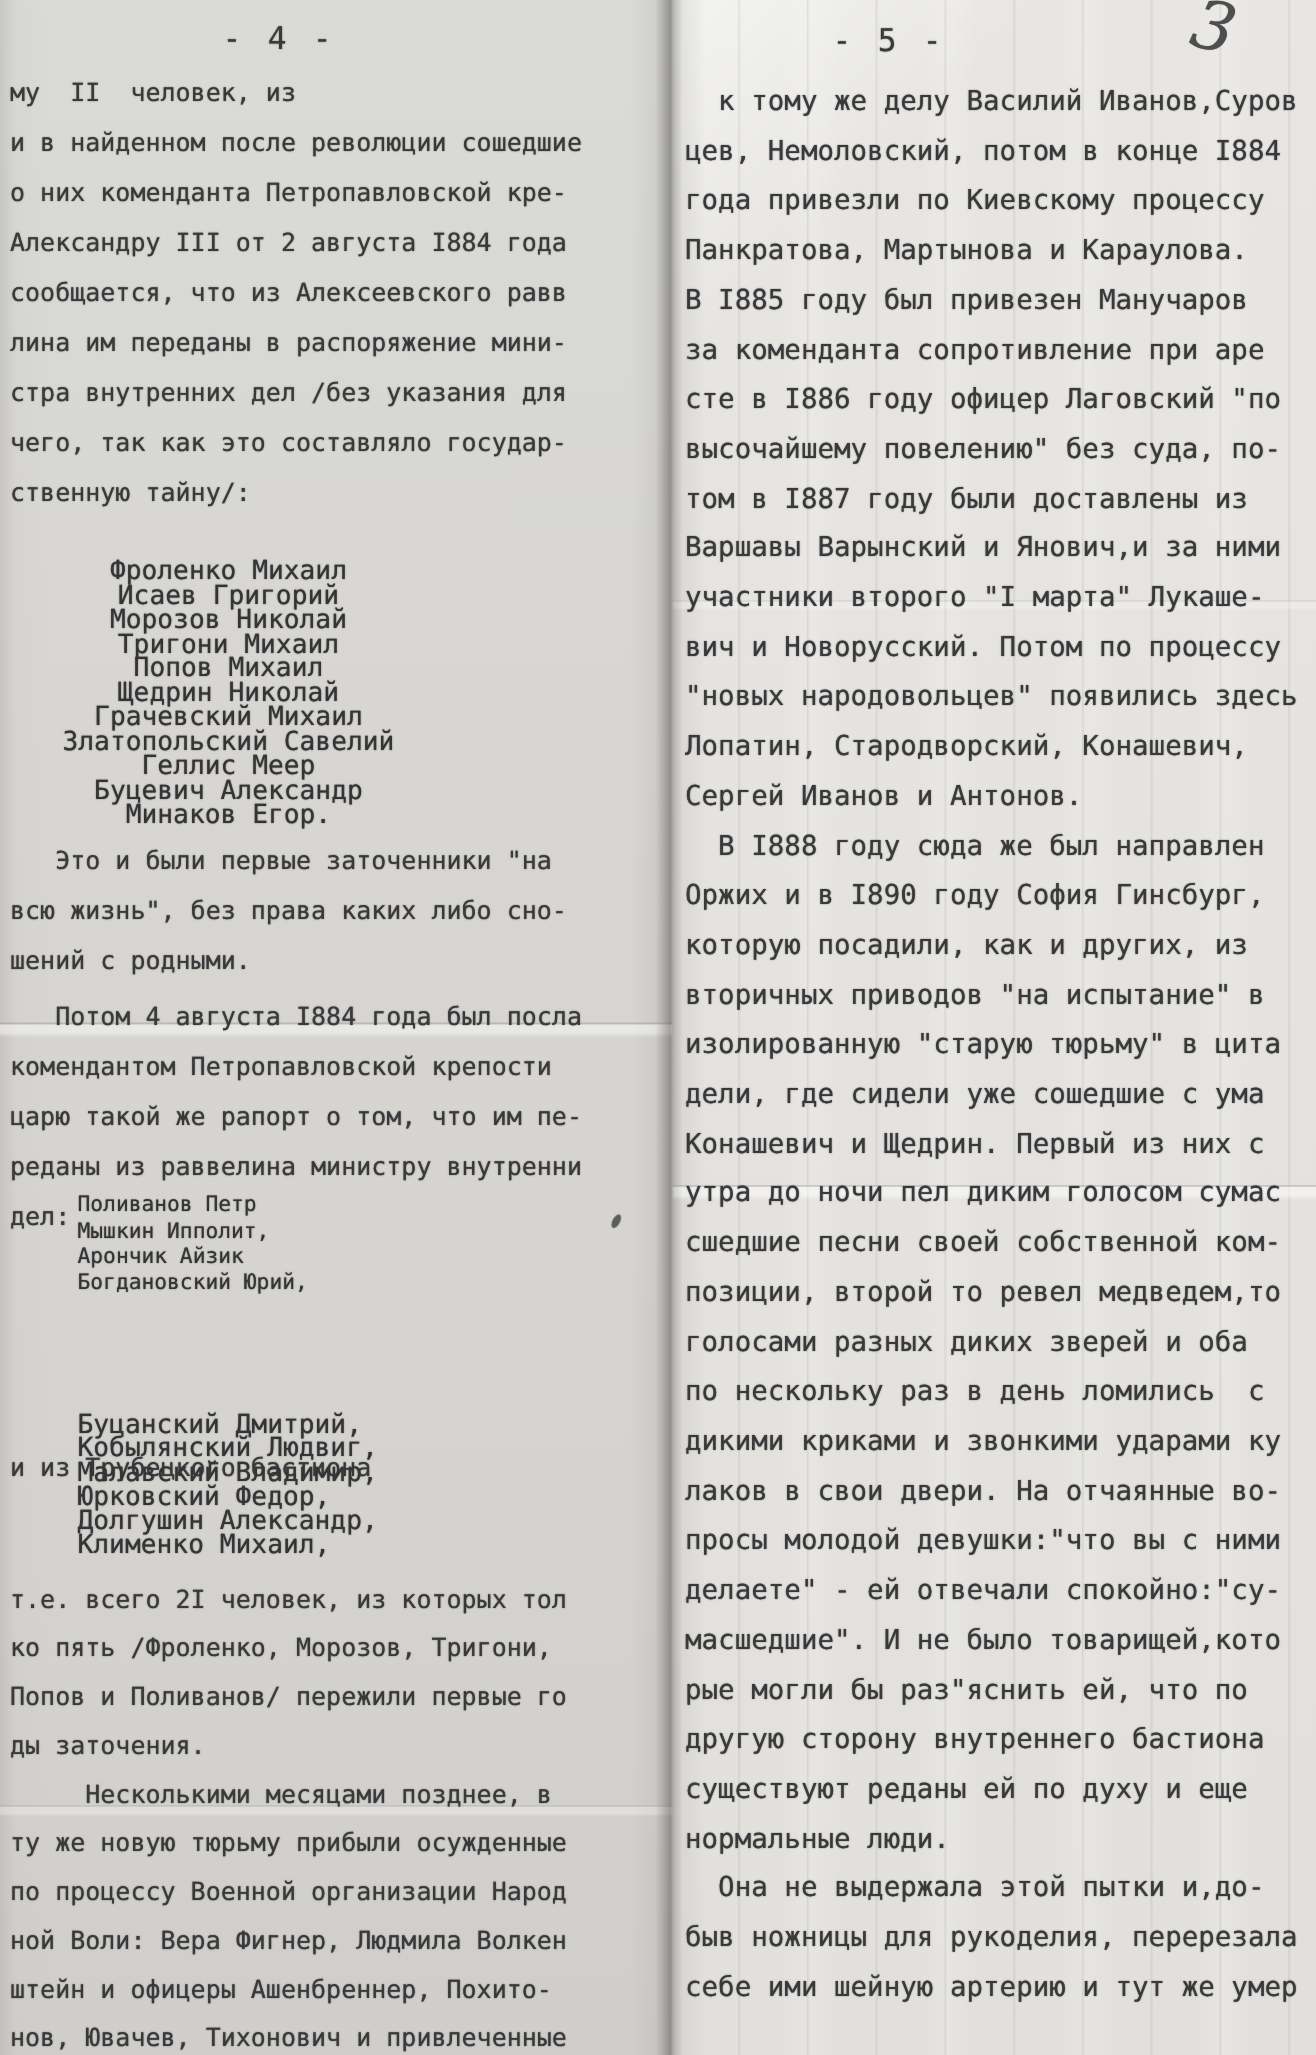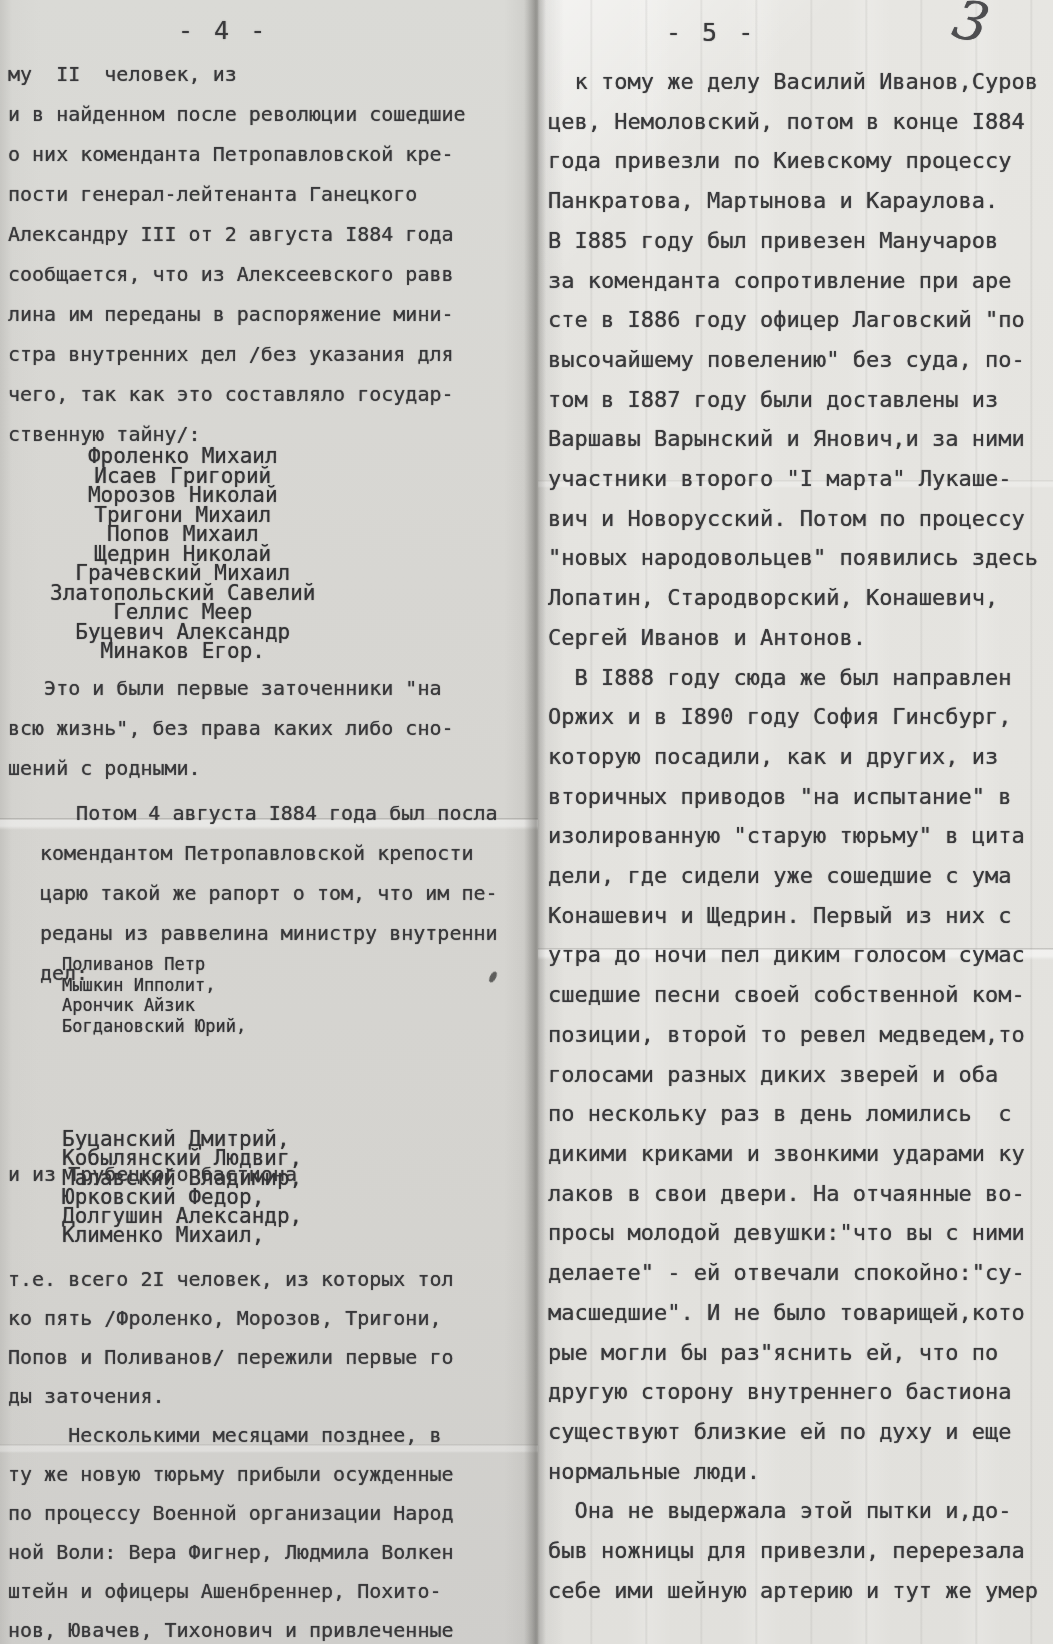--- a/index.html
+++ b/index.html
@@ -28,21 +28,21 @@
       linear-gradient(90deg, rgba(148,147,143,.55) 0px, rgba(180,179,175,.30) 8px, rgba(210,209,205,0) 26px),
       linear-gradient(135deg, rgba(255,255,255,.55) 0%, rgba(255,255,255,0) 14%),
       linear-gradient(180deg,#e7e6e2 0%,#e4e3df 45%,#e1e0dc 100%);
   }
   .block{position:absolute;color:#39393b;text-shadow:0 0 1.1px rgba(52,52,54,.85);}
   .tline{white-space:pre;}
   .para{left:8px;font-size:20px;line-height:40px;}
   .p4-b1{top:54px;}
   .p4-list1{top:447px;left:50px;font-size:21px;line-height:19.5px;color:#343436;text-align:center;}
   .p4-b2{top:668px;}
-  .p4-b3{top:793px;margin-left:32px;}
+  .p4-b3{top:793px;}
   .p4-list2{top:954px;left:62px;font-size:17px;line-height:20.5px;color:#343436;}
   .p4-tru{top:1154px;}
   .p4-list3{top:1130px;left:62px;font-size:21px;line-height:19.3px;color:#343436;}
   .p4-b4{top:1260px;line-height:39px;}
   .p4-b5{top:1416px;line-height:39px;}
   .p5-body{left:10px;top:62px;font-size:22px;line-height:39.7px;}
   .pg-header{position:absolute;font-size:25px;letter-spacing:3px;color:#3a3a3c;text-shadow:0 0 1.2px rgba(52,52,54,.8);}
   .p4-header{left:178px;top:16px;}
   .p5-header{left:128px;top:18px;}
   .hand-mark{
@@ -73,21 +73,20 @@
 
   <section class="page page4">
     <div class="crease-h c-p4-1"></div>
     <div class="crease-h c-p4-2"></div>
     <div class="pg-header p4-header">- 4 -</div>
 
     <div class="block para p4-b1">
         <div class="tline">му  II  человек, из</div>
         <div class="tline">и в найденном после революции сошедшие</div>
         <div class="tline">о них коменданта Петропавловской кре-</div>
-        <div class="tline">пости генерал-лейтенанта Ганецкого</div>
         <div class="tline">Александру III от 2 августа I884 года</div>
         <div class="tline">сообщается, что из Алексеевского равв</div>
         <div class="tline">лина им переданы в распоряжение мини-</div>
         <div class="tline">стра внутренних дел /без указания для</div>
         <div class="tline">чего, так как это составляло государ-</div>
         <div class="tline">ственную тайну/:</div>
       </div>
 
     <div class="block p4-list1">
         <div class="tline">Фроленко Михаил</div>
@@ -190,22 +189,22 @@
         <div class="tline">позиции, второй то ревел медведем,то</div>
         <div class="tline">голосами разных диких зверей и оба</div>
         <div class="tline">по нескольку раз в день ломились  с</div>
         <div class="tline">дикими криками и звонкими ударами ку</div>
         <div class="tline">лаков в свои двери. На отчаянные во-</div>
         <div class="tline">просы молодой девушки:"что вы с ними</div>
         <div class="tline">делаете" - ей отвечали спокойно:"су-</div>
         <div class="tline">масшедшие". И не было товарищей,кото</div>
         <div class="tline">рые могли бы раз"яснить ей, что по</div>
         <div class="tline">другую сторону внутреннего бастиона</div>
-        <div class="tline">существуют близкие ей по духу и еще</div>
+        <div class="tline">существуют реданы ей по духу и еще</div>
         <div class="tline">нормальные люди.</div>
         <div class="tline">  Она не выдержала этой пытки и,до-</div>
-        <div class="tline">быв ножницы для привезли, перерезала</div>
+        <div class="tline">быв ножницы для рукоделия, перерезала</div>
         <div class="tline">себе ими шейную артерию и тут же умер</div>
       </div>
   </section>
 
   <div class="divider"></div>
 </div>
 
 </body></html>

